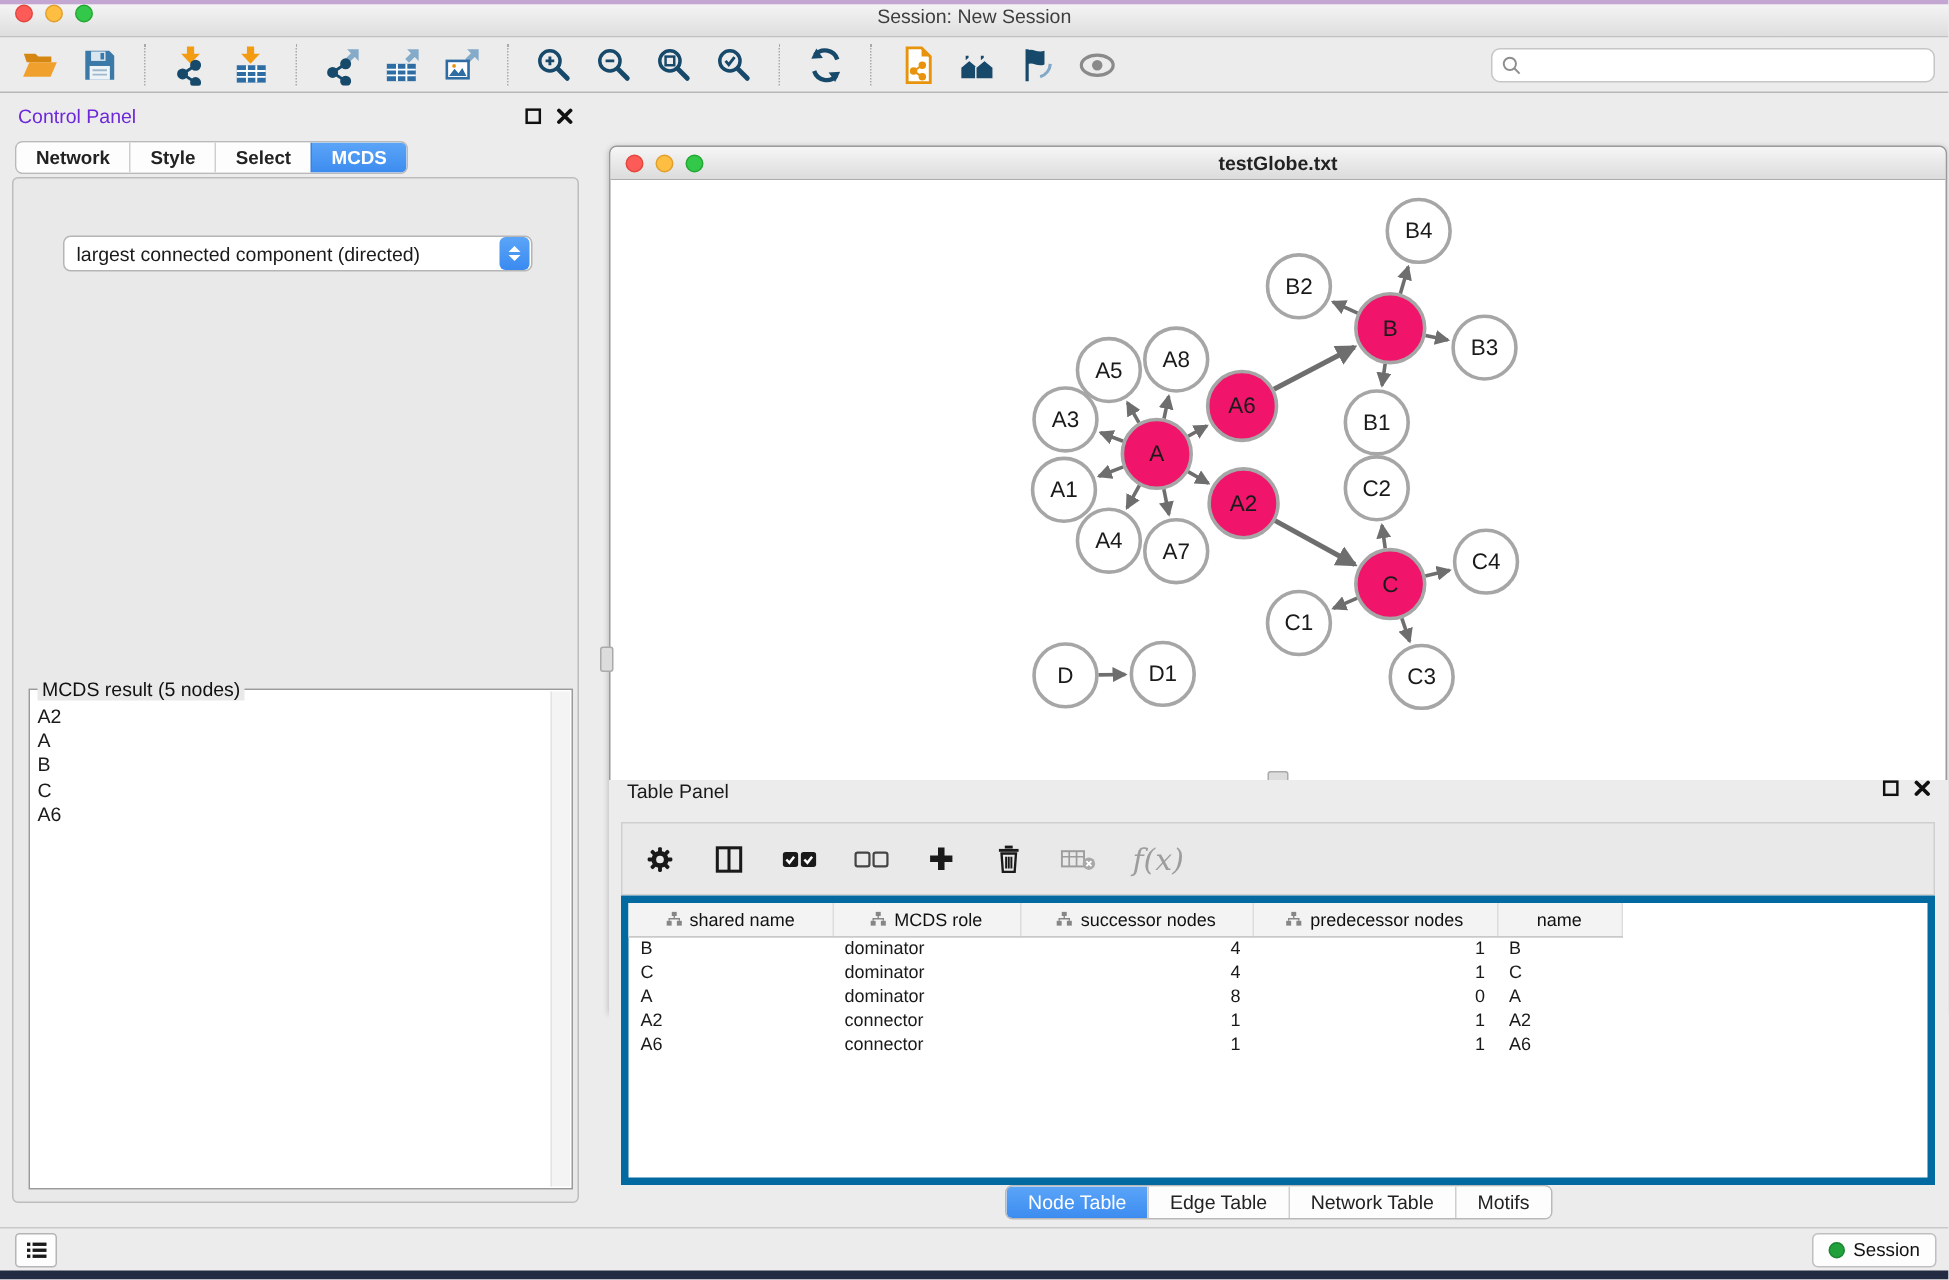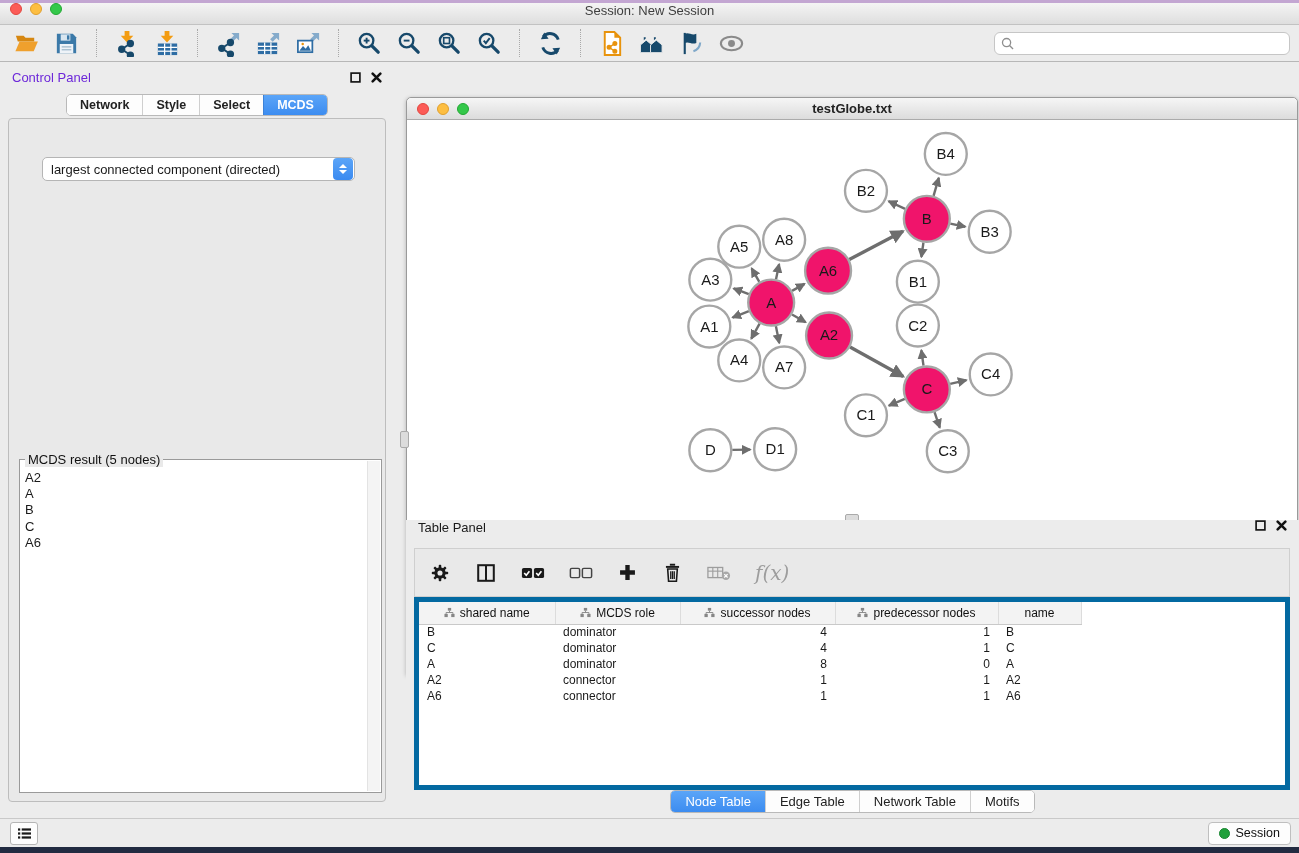--- a/index.html
+++ b/index.html
@@ -28,21 +28,21 @@
   .searchbox { margin-left:auto; margin-right:9px; width:296px; height:23px; background:#fff;
     border:1px solid #c6c6c6; border-radius:6px; display:flex; align-items:center; padding:0 6px; }
   .searchbox input { border:none; outline:none; flex:1; font-size:12px; margin-left:5px; font-family:"Liberation Sans",sans-serif; background:transparent; }
 
   
   .control-panel { position:absolute; left:0; top:62px; width:394px; height:756px; background:#ececec; }
   .panel-head { height:30px; display:flex; align-items:center; padding:0 12px; }
   .panel-head .ph-title { font-size:13px; color:#6d28d9; }
   .ph-icons { margin-left:auto; display:flex; gap:10px; align-items:center; }
   .ph-icons svg { display:block; }
-  .cp-tabs { display:flex; justify-content:center; margin-top:2px; }
+  .cp-tabs { display:flex; justify-content:flex-start; margin-top:2px;margin-left:10px; }
   .seg { display:flex; border:1px solid #b9b9b9; border-radius:5px; overflow:hidden; background:#fff; }
   .seg .seg-tab { font-size:12.5px; font-weight:700; color:#222; padding:3px 13px; background:#fdfdfd;
     border-left:1px solid #cfcfcf; display:flex; align-items:center; }
   .seg .seg-tab:first-child { border-left:none; }
   .seg .seg-tab.active { background:linear-gradient(#5ba5f8,#3c8cf0); color:#fff; border-left-color:#3c82d8; }
   .cp-box { position:absolute; left:8px; top:56px; width:378px; height:684px;
     background:#e9e9e9; border:1px solid #bdbdbd; border-radius:4px; }
   .opt-label { text-align:center; margin-top:17px; font-size:13px; color:#111; }
   .dropdown { position:absolute; left:33px; top:38px; width:313px; height:24px; background:#fff;
     border:1px solid #b5b5b5; border-radius:5px; display:flex; align-items:center; }

